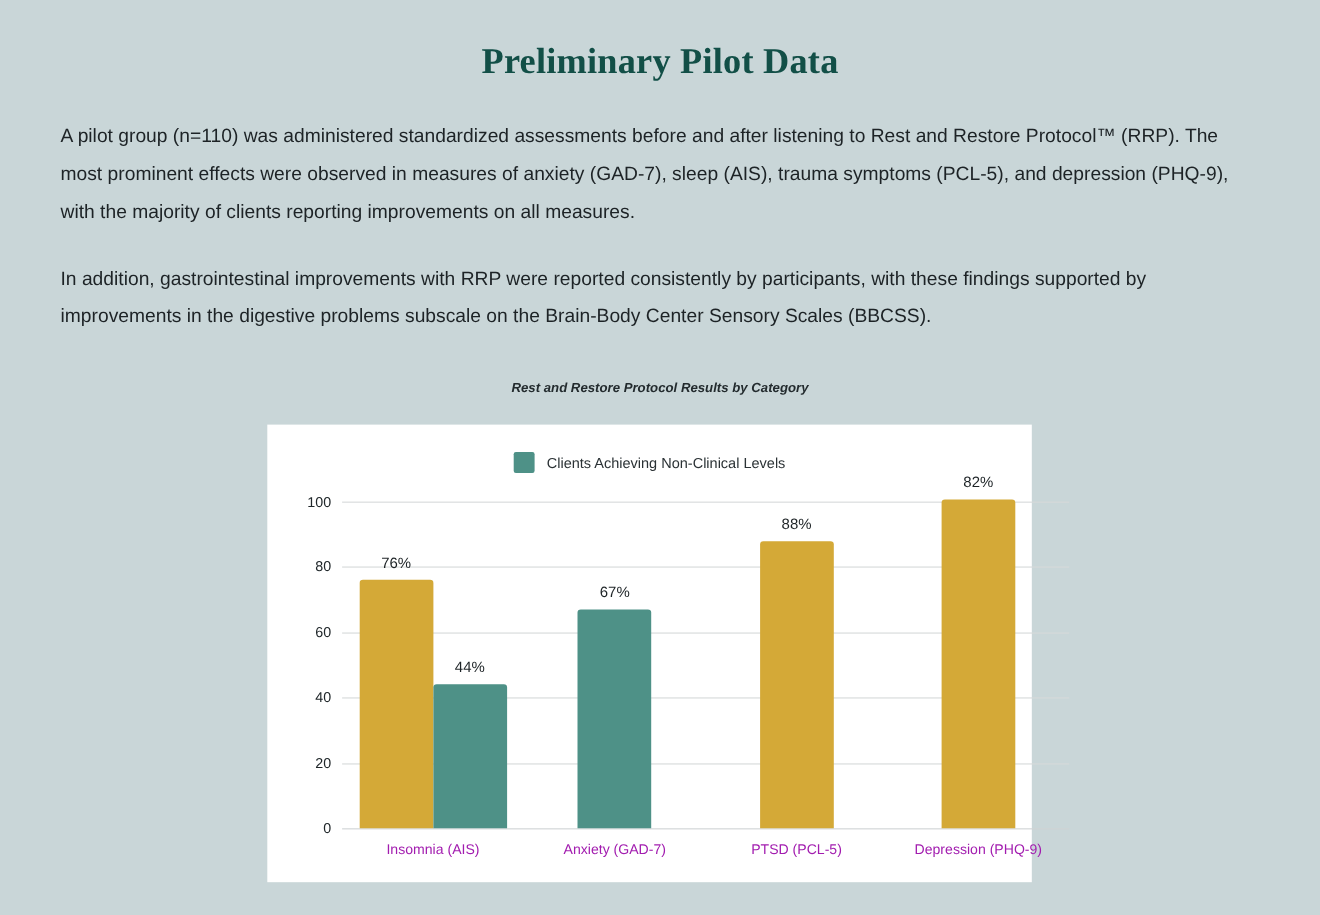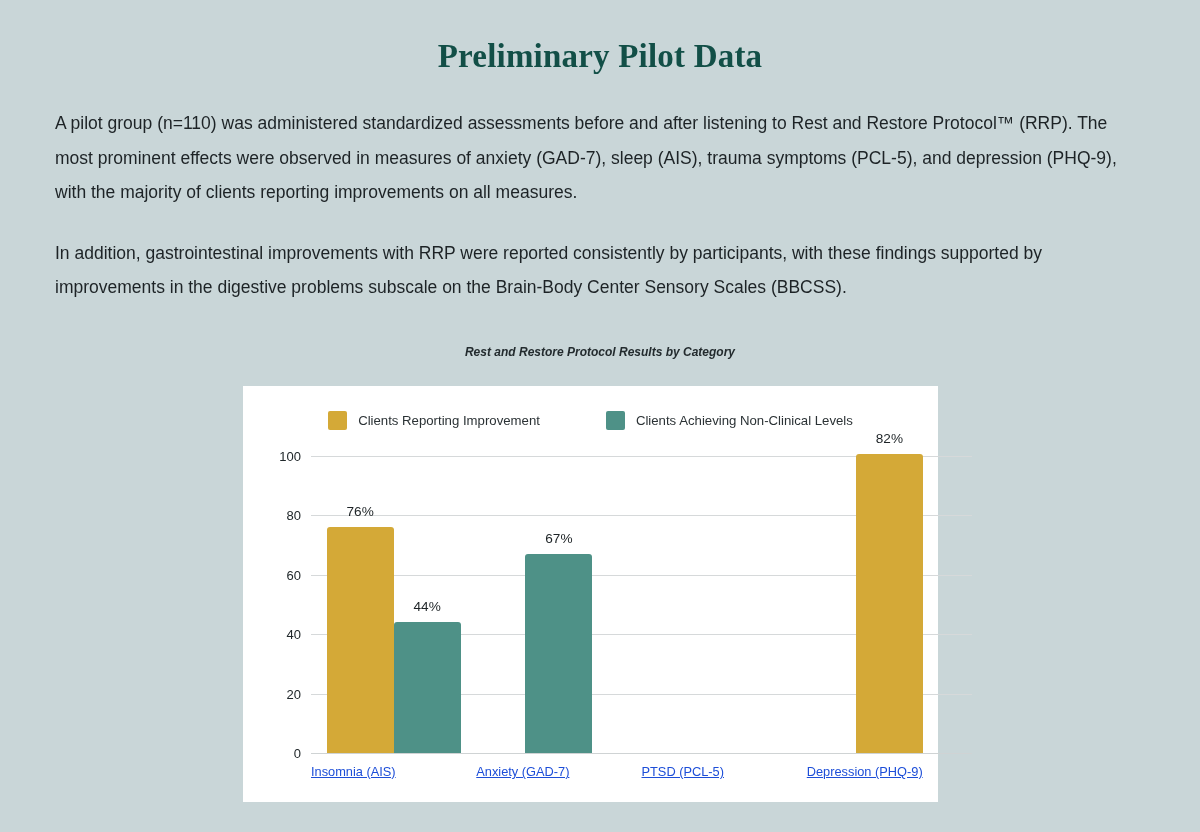--- a/index.html
+++ b/index.html
@@ -137,44 +137,40 @@
 
   .xlabels {
     position: absolute;
     left: 68px;
     top: 378px;
     width: 661px;
     display: flex;
   }
   .xlabel {
     flex: 1;
+    text-align: center;
     font-size: 12.8px;
-    color: #1d4ed8;
-    text-decoration: underline;
+    color: #a21caf;
   }
 </style>
 </head>
 <body style="background: rgb(201, 214, 216);">
 
 <h1 class="page-title" style="color: rgb(18, 79, 71);">Preliminary Pilot Data</h1>
 
 <div class="prose">
   <p class="para first">A pilot group (n=110) was administered standardized assessments before and after listening to Rest and Restore Protocol™ (RRP). The most prominent effects were observed in measures of anxiety (GAD-7), sleep (AIS), trauma symptoms (PCL-5), and depression (PHQ-9), with the majority of clients reporting improvements on all measures.</p>
   <p class="para second">In addition, gastrointestinal improvements with RRP were reported consistently by participants, with these findings supported by improvements in the digestive problems subscale on the Brain-Body Center Sensory Scales (BBCSS).</p>
 </div>
 
 <div class="chart-heading">Rest and Restore Protocol Results by Category</div>
 
 <div class="chart-card" style="background: rgb(255, 255, 255);">
 
   <div class="legend">
-    <div class="legend-item">
-      <span class="legend-swatch" style="background: rgb(212, 169, 55);"></span>
-      <span class="legend-label">Clients Reporting Improvement</span>
-    </div>
     <div class="legend-item">
       <span class="legend-swatch" style="background: rgb(78, 145, 135);"></span>
       <span class="legend-label">Clients Achieving Non-Clinical Levels</span>
     </div>
   </div>
 
   <div class="plot-wrap">
     <div class="plot">
       <div class="plot-area" id="gridlines">
           <div class="gridline baseline" style="top: 297px;"></div>
@@ -198,20 +194,23 @@
             <div class="bar" style="height: 130.68px; background: rgb(78, 145, 135);">
               <span class="bar-label">44%</span>
             </div>
           </div>
           <div class="group" style="flex: 1 1 0%;">
             <div class="bar" style="height: 198.99px; background: rgb(78, 145, 135);">
               <span class="bar-label">67%</span>
             </div>
           </div>
           <div class="group" style="flex: 1 1 0%;">
+            <div class="bar" style="height: 261.36px; background: rgb(212, 169, 55);">
+              <span class="bar-label">88%</span>
+            </div>
           </div>
           <div class="group" style="flex: 1 1 0%;">
             <div class="bar" style="height: 299px; background: rgb(212, 169, 55);">
               <span class="bar-label">82%</span>
             </div>
           </div>
         </div>
     </div>
     <div class="xlabels" id="xlabels">
         <div class="xlabel">Insomnia (AIS)</div>

